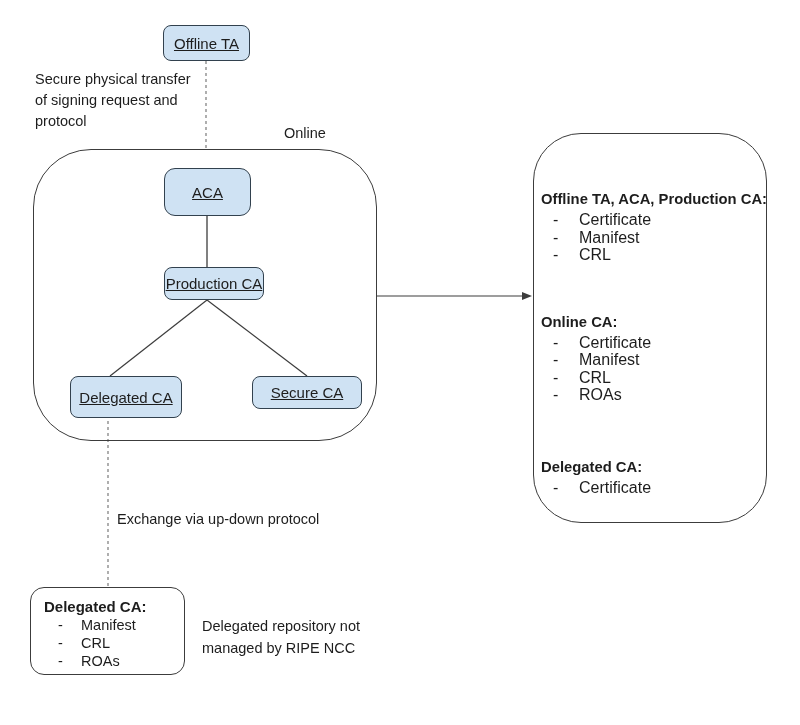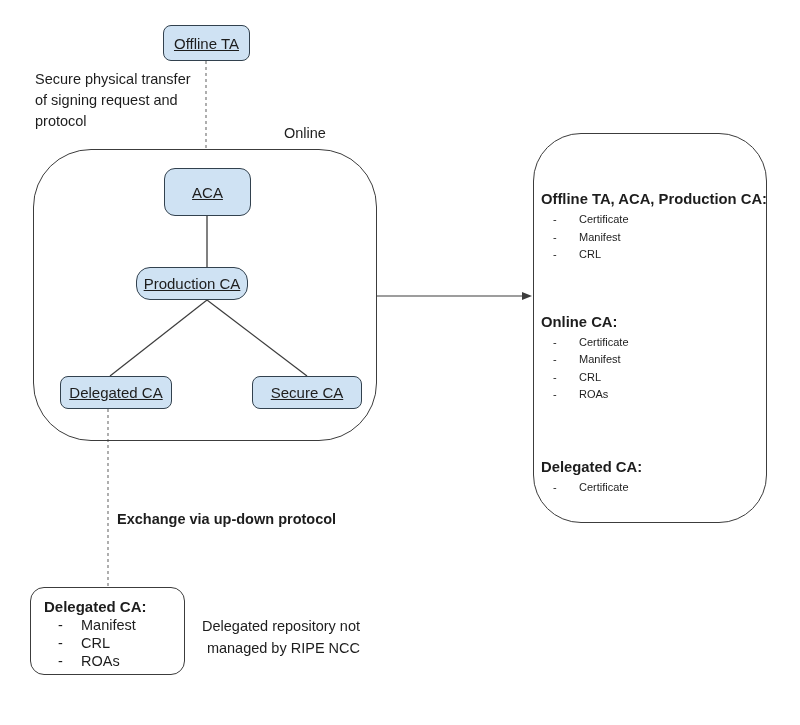--- a/index.html
+++ b/index.html
@@ -17,34 +17,34 @@
   .container-box {
     position:absolute; background:transparent; border:1.2px solid #3c3c3c;
     box-sizing:border-box;
   }
   #online-container { left:33px; top:149px; width:344px; height:292px; border-radius:58px; }
   #repos-box { left:533px; top:112px; width:234px; height:390px; border-radius:48px;margin-top:21px; }
   #delegated-box { left:30px; top:587px; width:155px; height:88px; border-radius:14px; background:#ffffff; }
 
   #node-offline-ta { left:163px; top:25px;  width:87px;  height:36px; }
   #node-aca        { left:164px; top:168px; width:87px;  height:48px;border-radius:11px; }
-  #node-production { left:136px; top:267px; width:112px; height:33px;border-radius:14px; }
-  #node-delegated  { left:60px;  top:376px; width:112px; height:33px; }
+  #node-production { left:164px; top:267px; width:100px; height:33px; }
+  #node-delegated  { left:70px;  top:376px; width:112px; height:42px; }
   #node-hosted     { left:252px; top:376px; width:110px; height:33px; }
 
   .note { position:absolute; font-size:14.5px; line-height:21px; white-space:pre-line; }
   #secure-note   { left:35px;  top:69px;  width:220px; }
   #online-label  { left:284px; top:123px; }
   #repos-title   { left:533px; top:79px; width:234px; text-align:center; white-space:nowrap; }
-  #exchange-note { left:117px; top:509px; white-space:nowrap;font-weight:bold; }
-  #delegated-note{ left:202px; top:616px; line-height:21.5px;text-align:right; }
+  #exchange-note { left:117px; top:509px; white-space:nowrap; }
+  #delegated-note{ left:202px; top:616px; line-height:21.5px; }
 
   .repo-content { position:absolute; left:0; top:0; width:100%; box-sizing:border-box; padding:57px 4px 0 7px; }
   .repo-heading { font-weight:bold; font-size:14.8px; line-height:17px; margin-bottom:3px; white-space:nowrap; }
-  .repo-item { font-size:11px; line-height:17.5px; padding-left:12px; white-space:nowrap; }
+  .repo-item { font-size:16px; line-height:17.5px; padding-left:12px; white-space:nowrap; }
   .repo-item .dash { display:inline-block; width:26px; }
   .repo-section-2 { margin-top:50px; }
   .repo-section-3 { margin-top:55px; }
 
   .dbox-content { box-sizing:border-box; padding:10px 0 0 13px; }
   .dbox-heading { font-weight:bold; font-size:15px; line-height:18px; }
   .dbox-item { font-size:14.5px; line-height:18px; padding-left:14px; white-space:nowrap; }
   .dbox-item .dash { display:inline-block; width:23px; }
 </style>
 </head>

